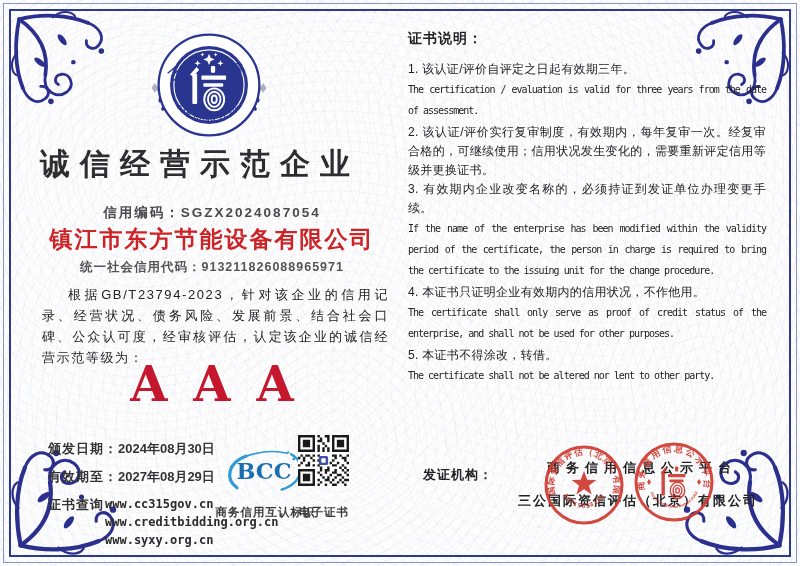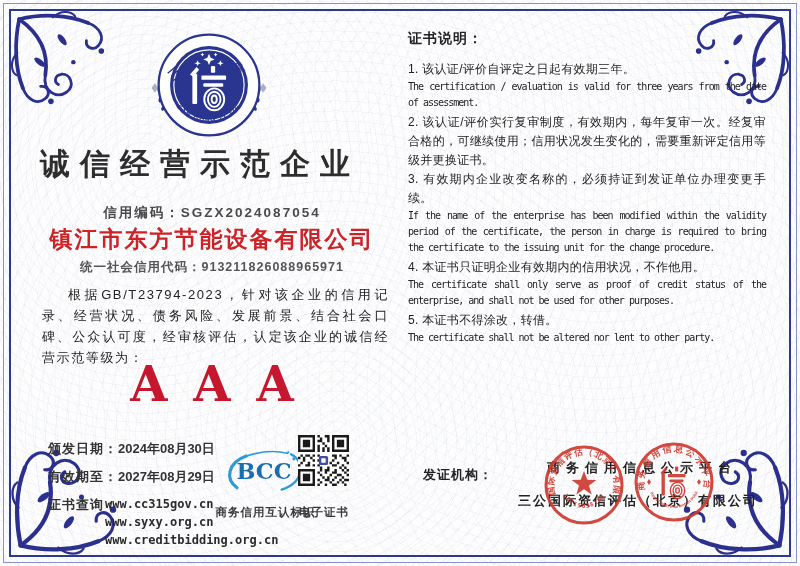--- a/index.html
+++ b/index.html
@@ -44,21 +44,21 @@
     font-size:12px;font-weight:bold;color:#2b2b2b;line-height:18px;}
   .bcc{position:absolute;left:220px;top:444px;width:88px;height:54px;}
   .qr{position:absolute;left:298px;top:435px;width:51px;height:51px;}
   .mark-label{position:absolute;font-size:11.5px;font-weight:bold;color:#3a3a3a;letter-spacing:1px;}
 
   
   .instr-head{position:absolute;left:408px;top:30px;font-size:14px;font-weight:bold;color:#222;letter-spacing:1px;}
   .instr-list{position:absolute;left:408px;top:60px;width:358px;}
   .instr-zh{font-size:12px;font-weight:normal;color:#222;line-height:19px;letter-spacing:.3px;text-align:justify;}
   .instr-en{font-family:"DejaVu Sans Mono","Liberation Mono",monospace;font-size:10px;letter-spacing:-1px;
-    color:#222;line-height:16px;margin-bottom:2px;text-align:justify;}
+    color:#222;line-height:21px;margin-bottom:2px;text-align:justify;}
   .issuer-label{position:absolute;left:423px;top:466px;font-size:13px;font-weight:bold;color:#222;letter-spacing:1px;}
   .issuer-line1{position:absolute;left:532px;top:459px;width:220px;text-align:center;
     font-size:13px;font-weight:bold;color:#222;letter-spacing:6px;}
   .issuer-line2{position:absolute;left:516px;top:492px;width:244px;text-align:center;
     font-size:13px;font-weight:bold;color:#222;letter-spacing:2px;}
   .seal{position:absolute;width:84px;height:84px;opacity:.92;}
   .seal-a{left:542px;top:443px;}
   .seal-b{left:632px;top:440px;}
 </style>
 </head>
@@ -220,22 +220,22 @@
     <span class="lbl">颁发日期：</span><span>2024年08月30日</span>
   </div>
   <div class="info-row" style="top:468px;">
     <span class="lbl">有效期至：</span><span>2027年08月29日</span>
   </div>
   <div class="info-row" style="top:496px;">
     <span class="lbl">证书查询：</span>
   </div>
   <div class="urls">
     <div>www.cc315gov.cn</div>
+    <div>www.creditbidding.org.cn</div>
     <div>www.syxy.org.cn</div>
-    <div>www.creditbidding.org.cn</div>
   </div>
 
   <svg class="bcc" viewBox="0 0 90 58">
     <g fill="none" stroke="#2e9bd6" stroke-linecap="round">
       <path d="M16 47 C3 38 6 20 26 13" stroke-width="3.4"></path>
       <path d="M74 11 C90 19 88 41 64 49" stroke-width="2.6"></path>
       <path d="M26 13 C41 8 58 7 70 10" stroke-width="1.8"></path>
     </g>
     <circle cx="77" cy="16" r="1.6" fill="#2e9bd6"></circle>
     <circle cx="71" cy="9" r="1.2" fill="#2e9bd6"></circle>

